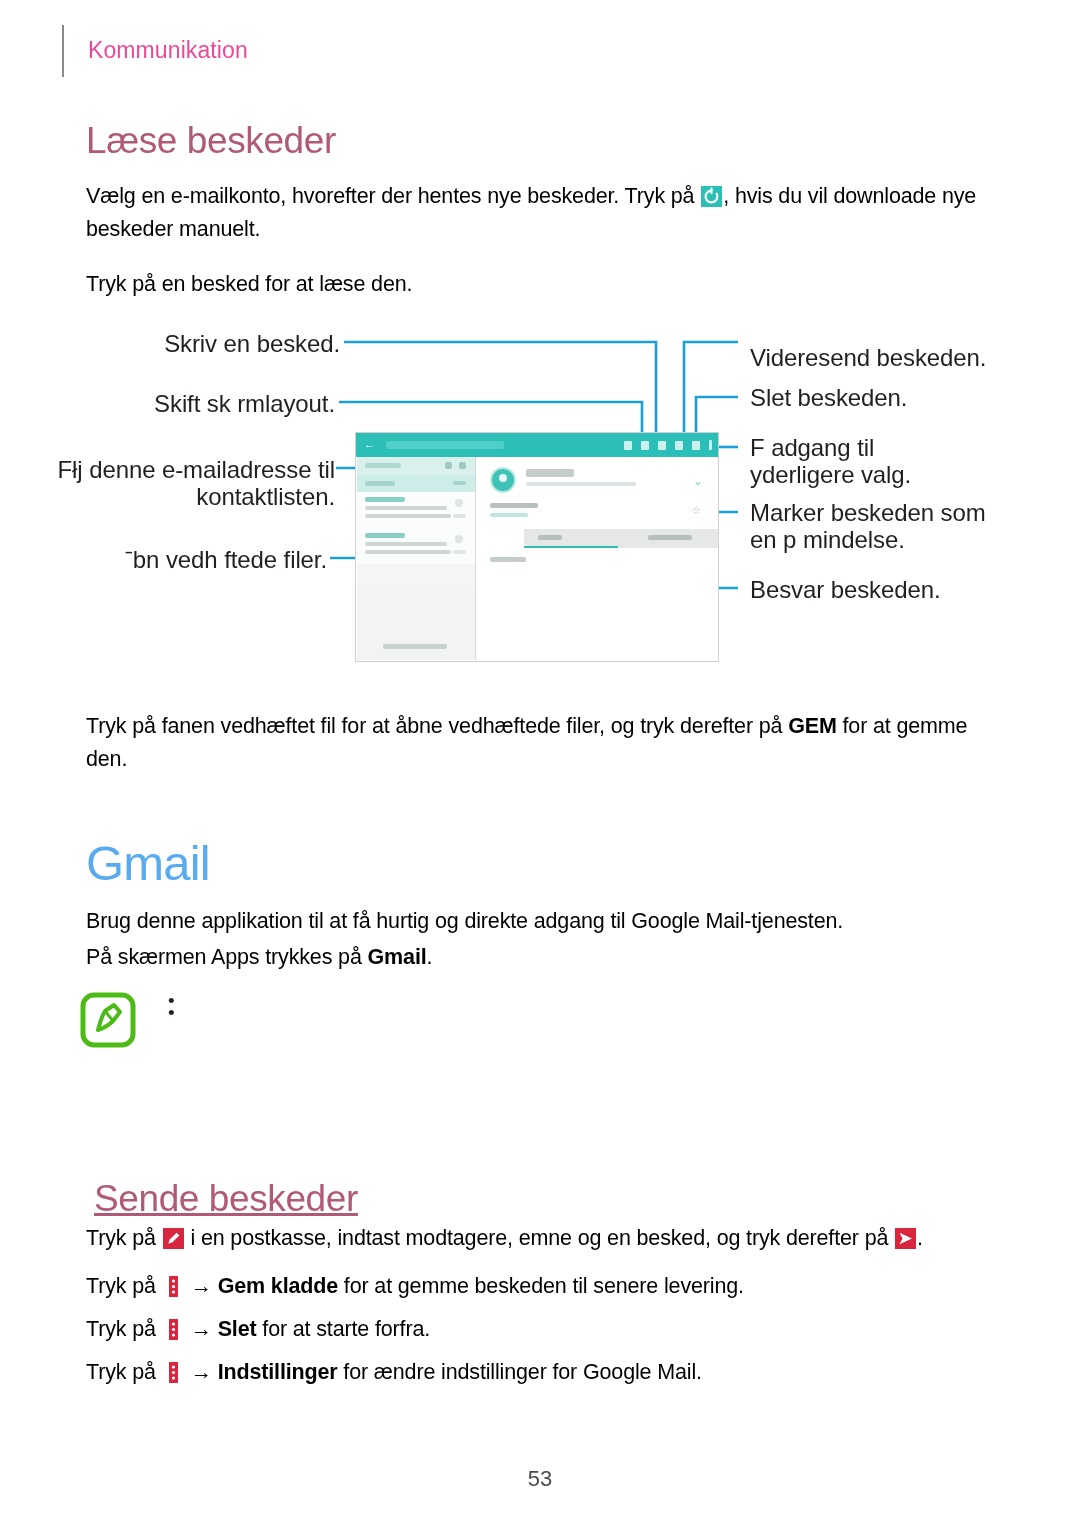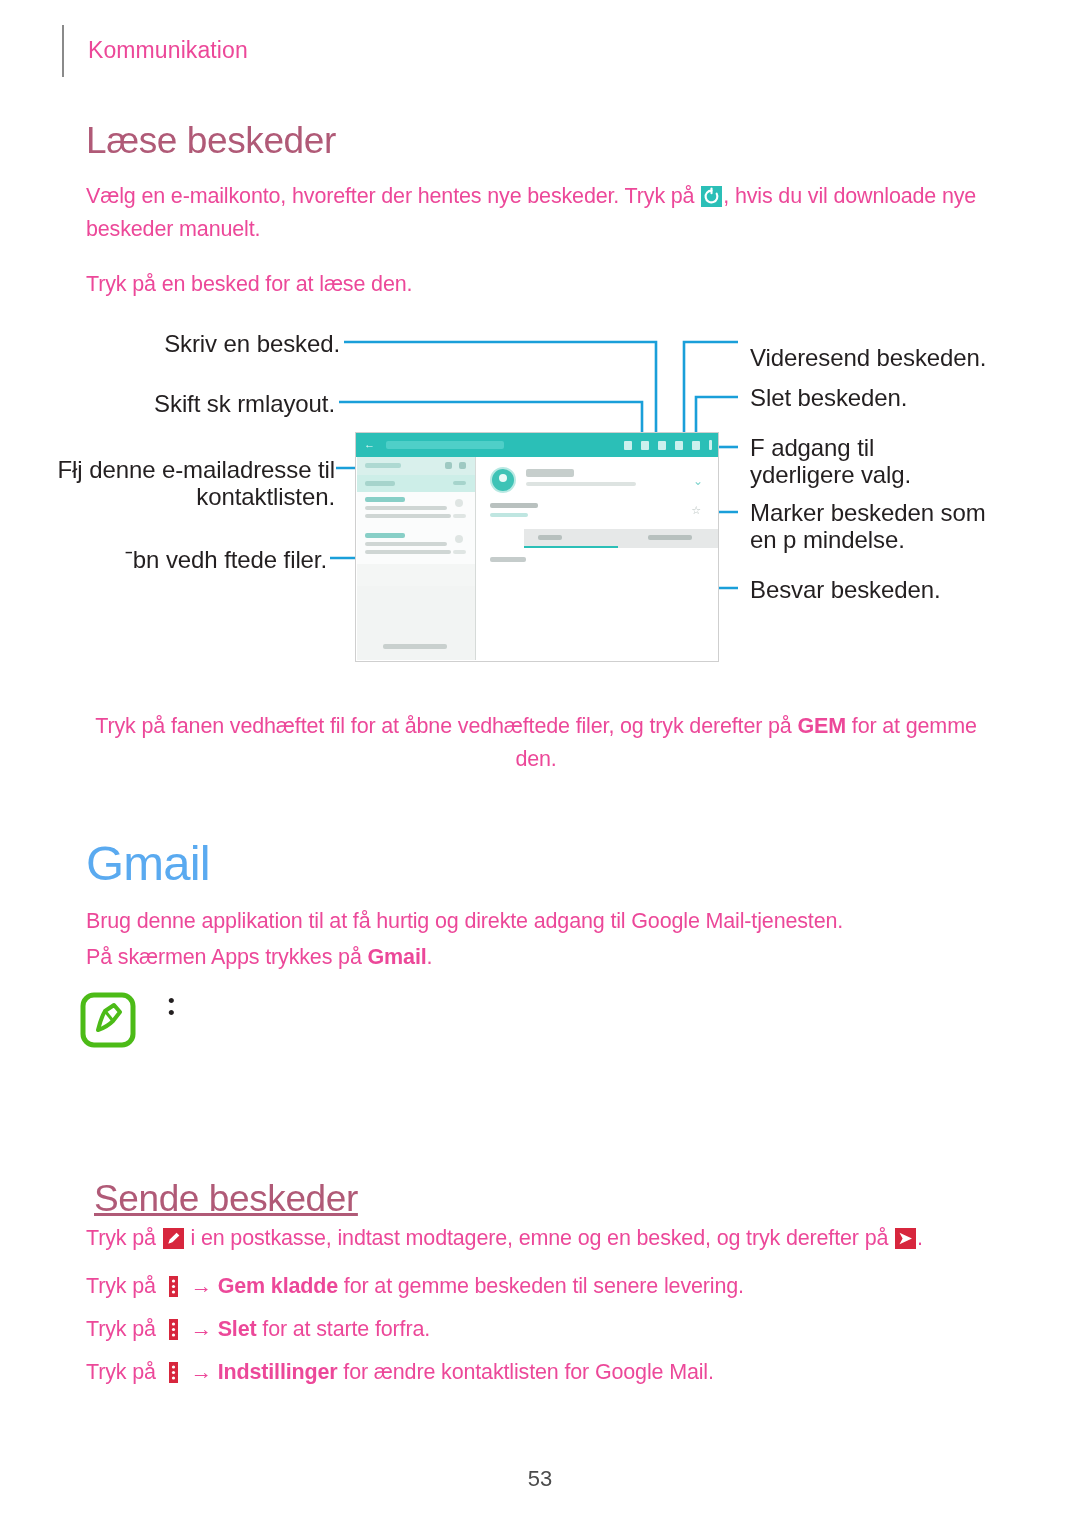--- a/index.html
+++ b/index.html
@@ -51,21 +51,21 @@
     letter-spacing: -0.8px;
     font-weight: 400;
   }
 
   
   .para {
     position: absolute;
     left: 86px;
     font-size: 21.5px;
     line-height: 33px;
-    color: #ec4899;
+    color: #000000;
     letter-spacing: -0.15px;
   }
 
   
   .chip {
     display: inline-block;
     vertical-align: -4px;
     width: 21px;
     height: 21px;
     line-height: 0;
@@ -368,21 +368,21 @@
     <div class="star-g">☆</div>
     <div class="attach-box">
       <div class="bar" style="left:14px;top:6px;width:24px;height:5px;background:#b7c0be;"></div>
       <div class="bar" style="left:124px;top:6px;width:44px;height:5px;background:#b7c0be;"></div>
       <div class="attach-tab"></div>
     </div>
     <div class="bar" style="left:14px;top:100px;width:36px;height:5px;background:#c5cccb;"></div>
   </div>
 </div>
 
-<div class="para" style="top:710px; width:900px;text-align:center;">
+<div class="para" style="top:710px; width:900px;">
   <span>Tryk på fanen vedhæftet fil for at åbne vedhæftede filer, og tryk derefter på </span><span style="font-weight:700;">GEM</span><span> for at gemme den.</span>
 </div>
 
 <h1 class="h1-blue" style="top:835px;margin:0;">Gmail</h1>
 
 <div class="para" style="top:905px; width:900px;">Brug denne applikation til at få hurtig og direkte adgang til Google Mail-tjenesten.</div>
 
 <div class="para" style="top:941px; width:900px;">
   <span>På skærmen Apps trykkes på </span><span style="font-weight:700;">Gmail</span><span>.</span>
 </div>
@@ -433,16 +433,16 @@
       <circle cx="10.5" cy="16" r="1.6" fill="#ffffff"></circle>
     </svg></span><span> → </span><span style="font-weight:700;">Slet</span><span> for at starte forfra.</span>
 </div>
 
 <div class="para" style="top:1356px; width:920px;">
   <span>Tryk på </span><span class="chip"><svg viewBox="0 0 21 21" width="21" height="21">
       <rect x="6" y="0" width="9" height="21" fill="#d7263d"></rect>
       <circle cx="10.5" cy="5" r="1.6" fill="#ffffff"></circle>
       <circle cx="10.5" cy="10.5" r="1.6" fill="#ffffff"></circle>
       <circle cx="10.5" cy="16" r="1.6" fill="#ffffff"></circle>
-    </svg></span><span> → </span><span style="font-weight:700;">Indstillinger</span><span> for ændre kontaktlisten for Google Mail.</span>
+    </svg></span><span> → </span><span style="font-weight:700;">Indstillinger</span><span> for ændre indstillinger for Google Mail.</span>
 </div>
 
 <div class="pageno">53</div>
 
 </body></html>

